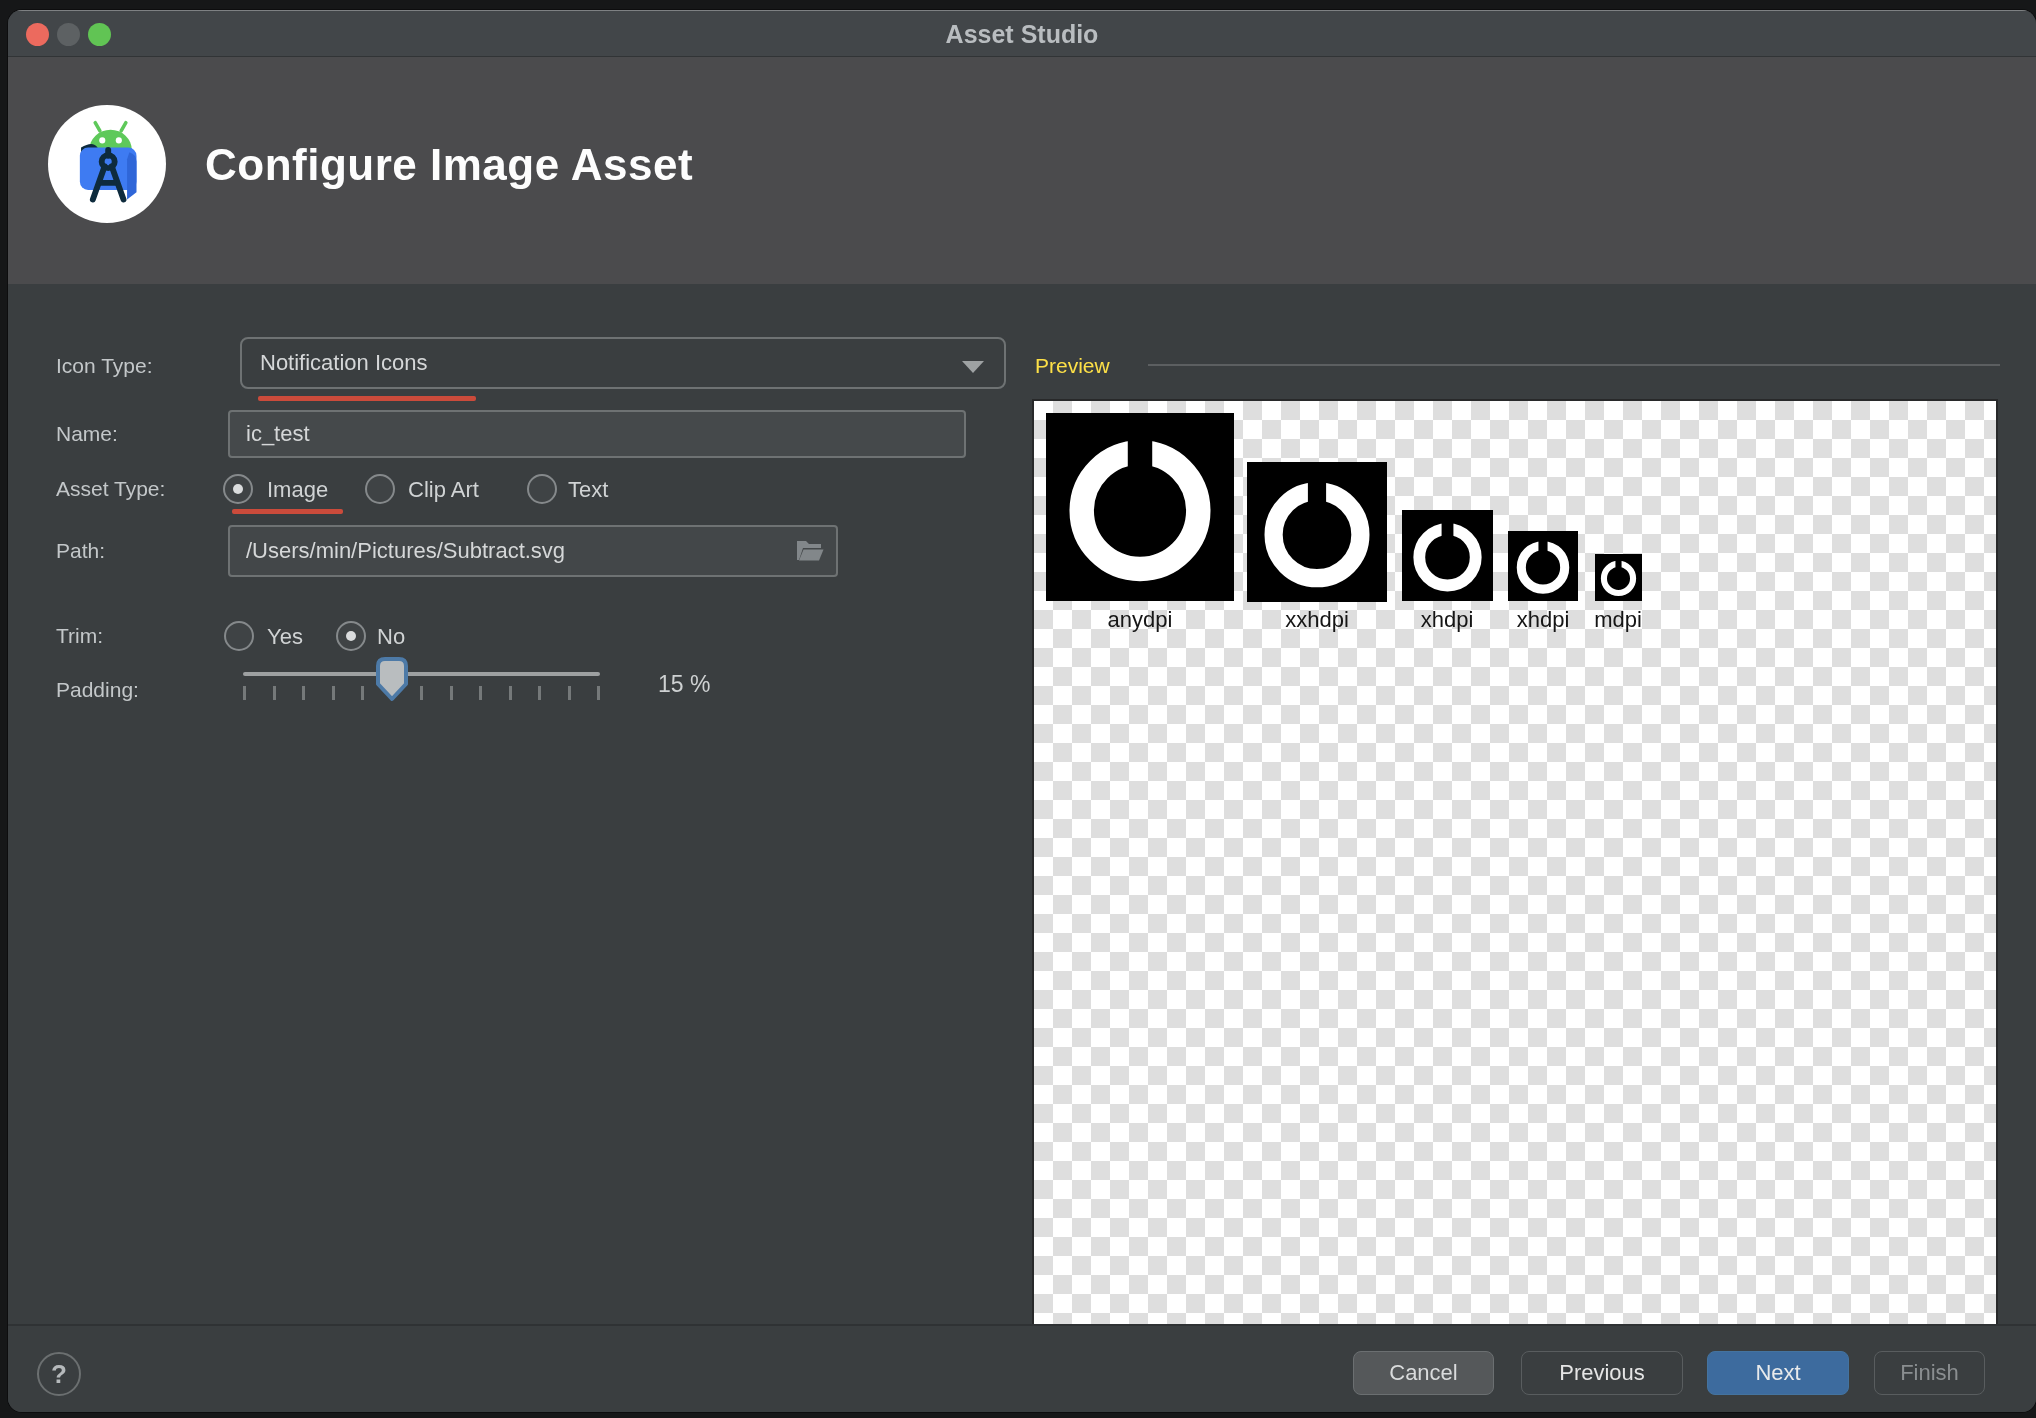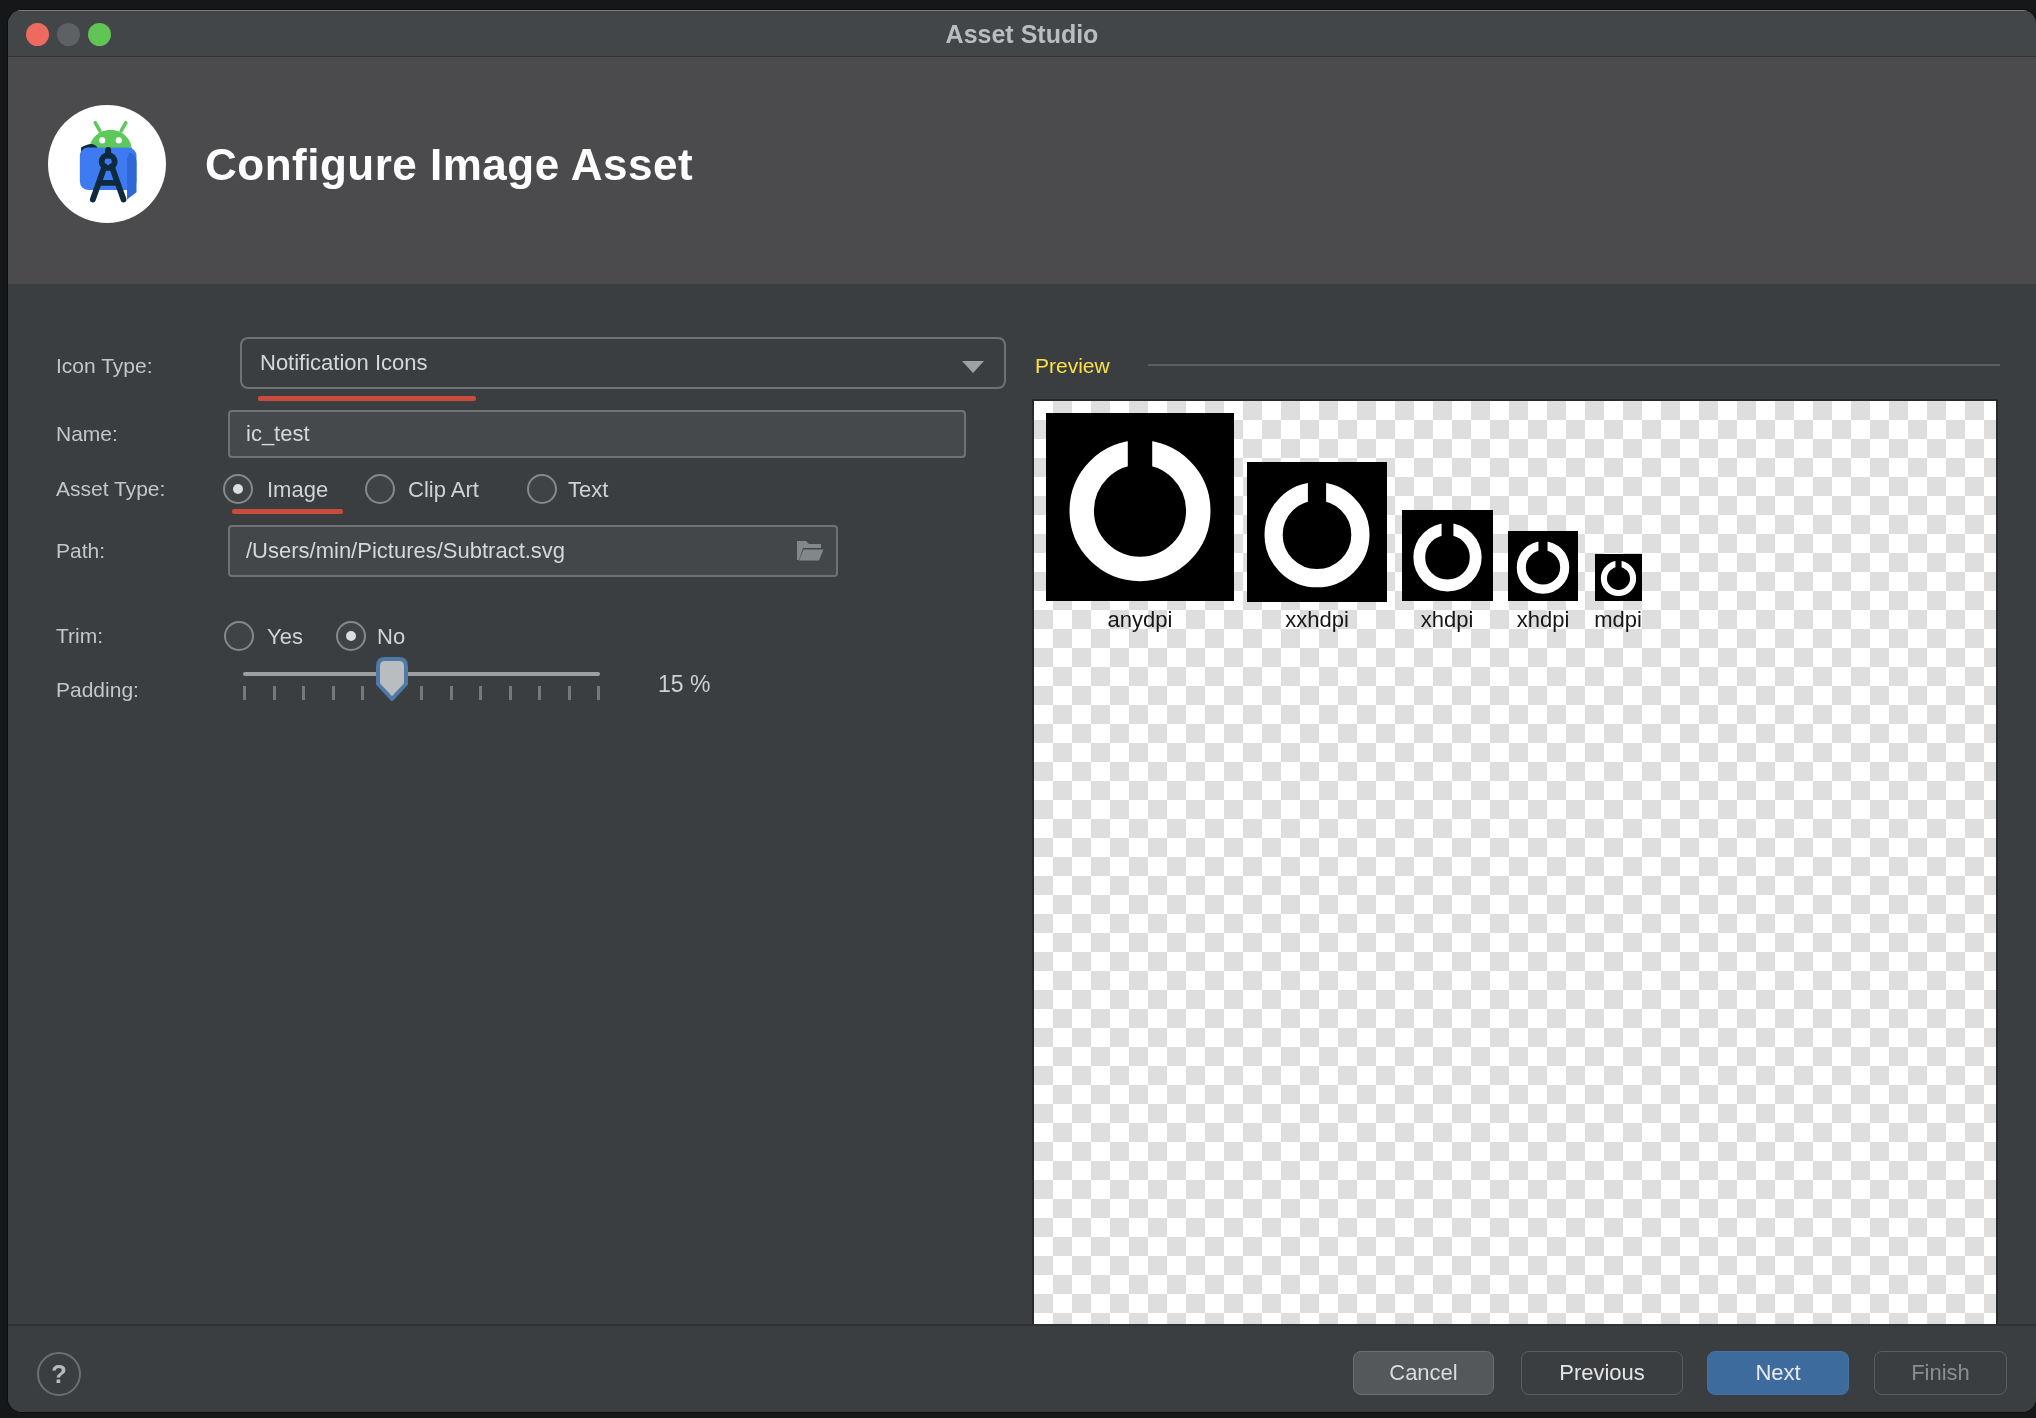--- a/index.html
+++ b/index.html
@@ -129,21 +129,21 @@
     color:#b5b9bb; font-size:26px; font-weight:bold;
   }
   .btn {
     position:absolute; top:25px; height:44px; border-radius:8px;
     display:flex; align-items:center; justify-content:center;
     font-size:22px;
   }
   .btn-cancel  { left:1345px; width:141px; background:#55585a; border:1px solid #6b6f71; color:#d9dbdc; }
   .btn-prev    { left:1513px; width:162px; background:transparent; border:1px solid #595d5f; color:#e5e5e5; }
   .btn-next    { left:1699px; width:142px; background:#3d6b9e; border:1px solid #44739f; color:#e8eaeb; }
-  .btn-finish  { left:1866px; width:133px; background:transparent; border:1px solid #595d5f; color:#8a8e90; }
+  .btn-finish  { left:1866px; width:111px; background:transparent; border:1px solid #595d5f; color:#8a8e90; }
 </style>
 </head>
 <body>
 
 <div class="dialog">
 
   <div class="titlebar">
     <span class="traffic t-close"></span>
     <span class="traffic t-min"></span>
     <span class="traffic t-zoom"></span>

